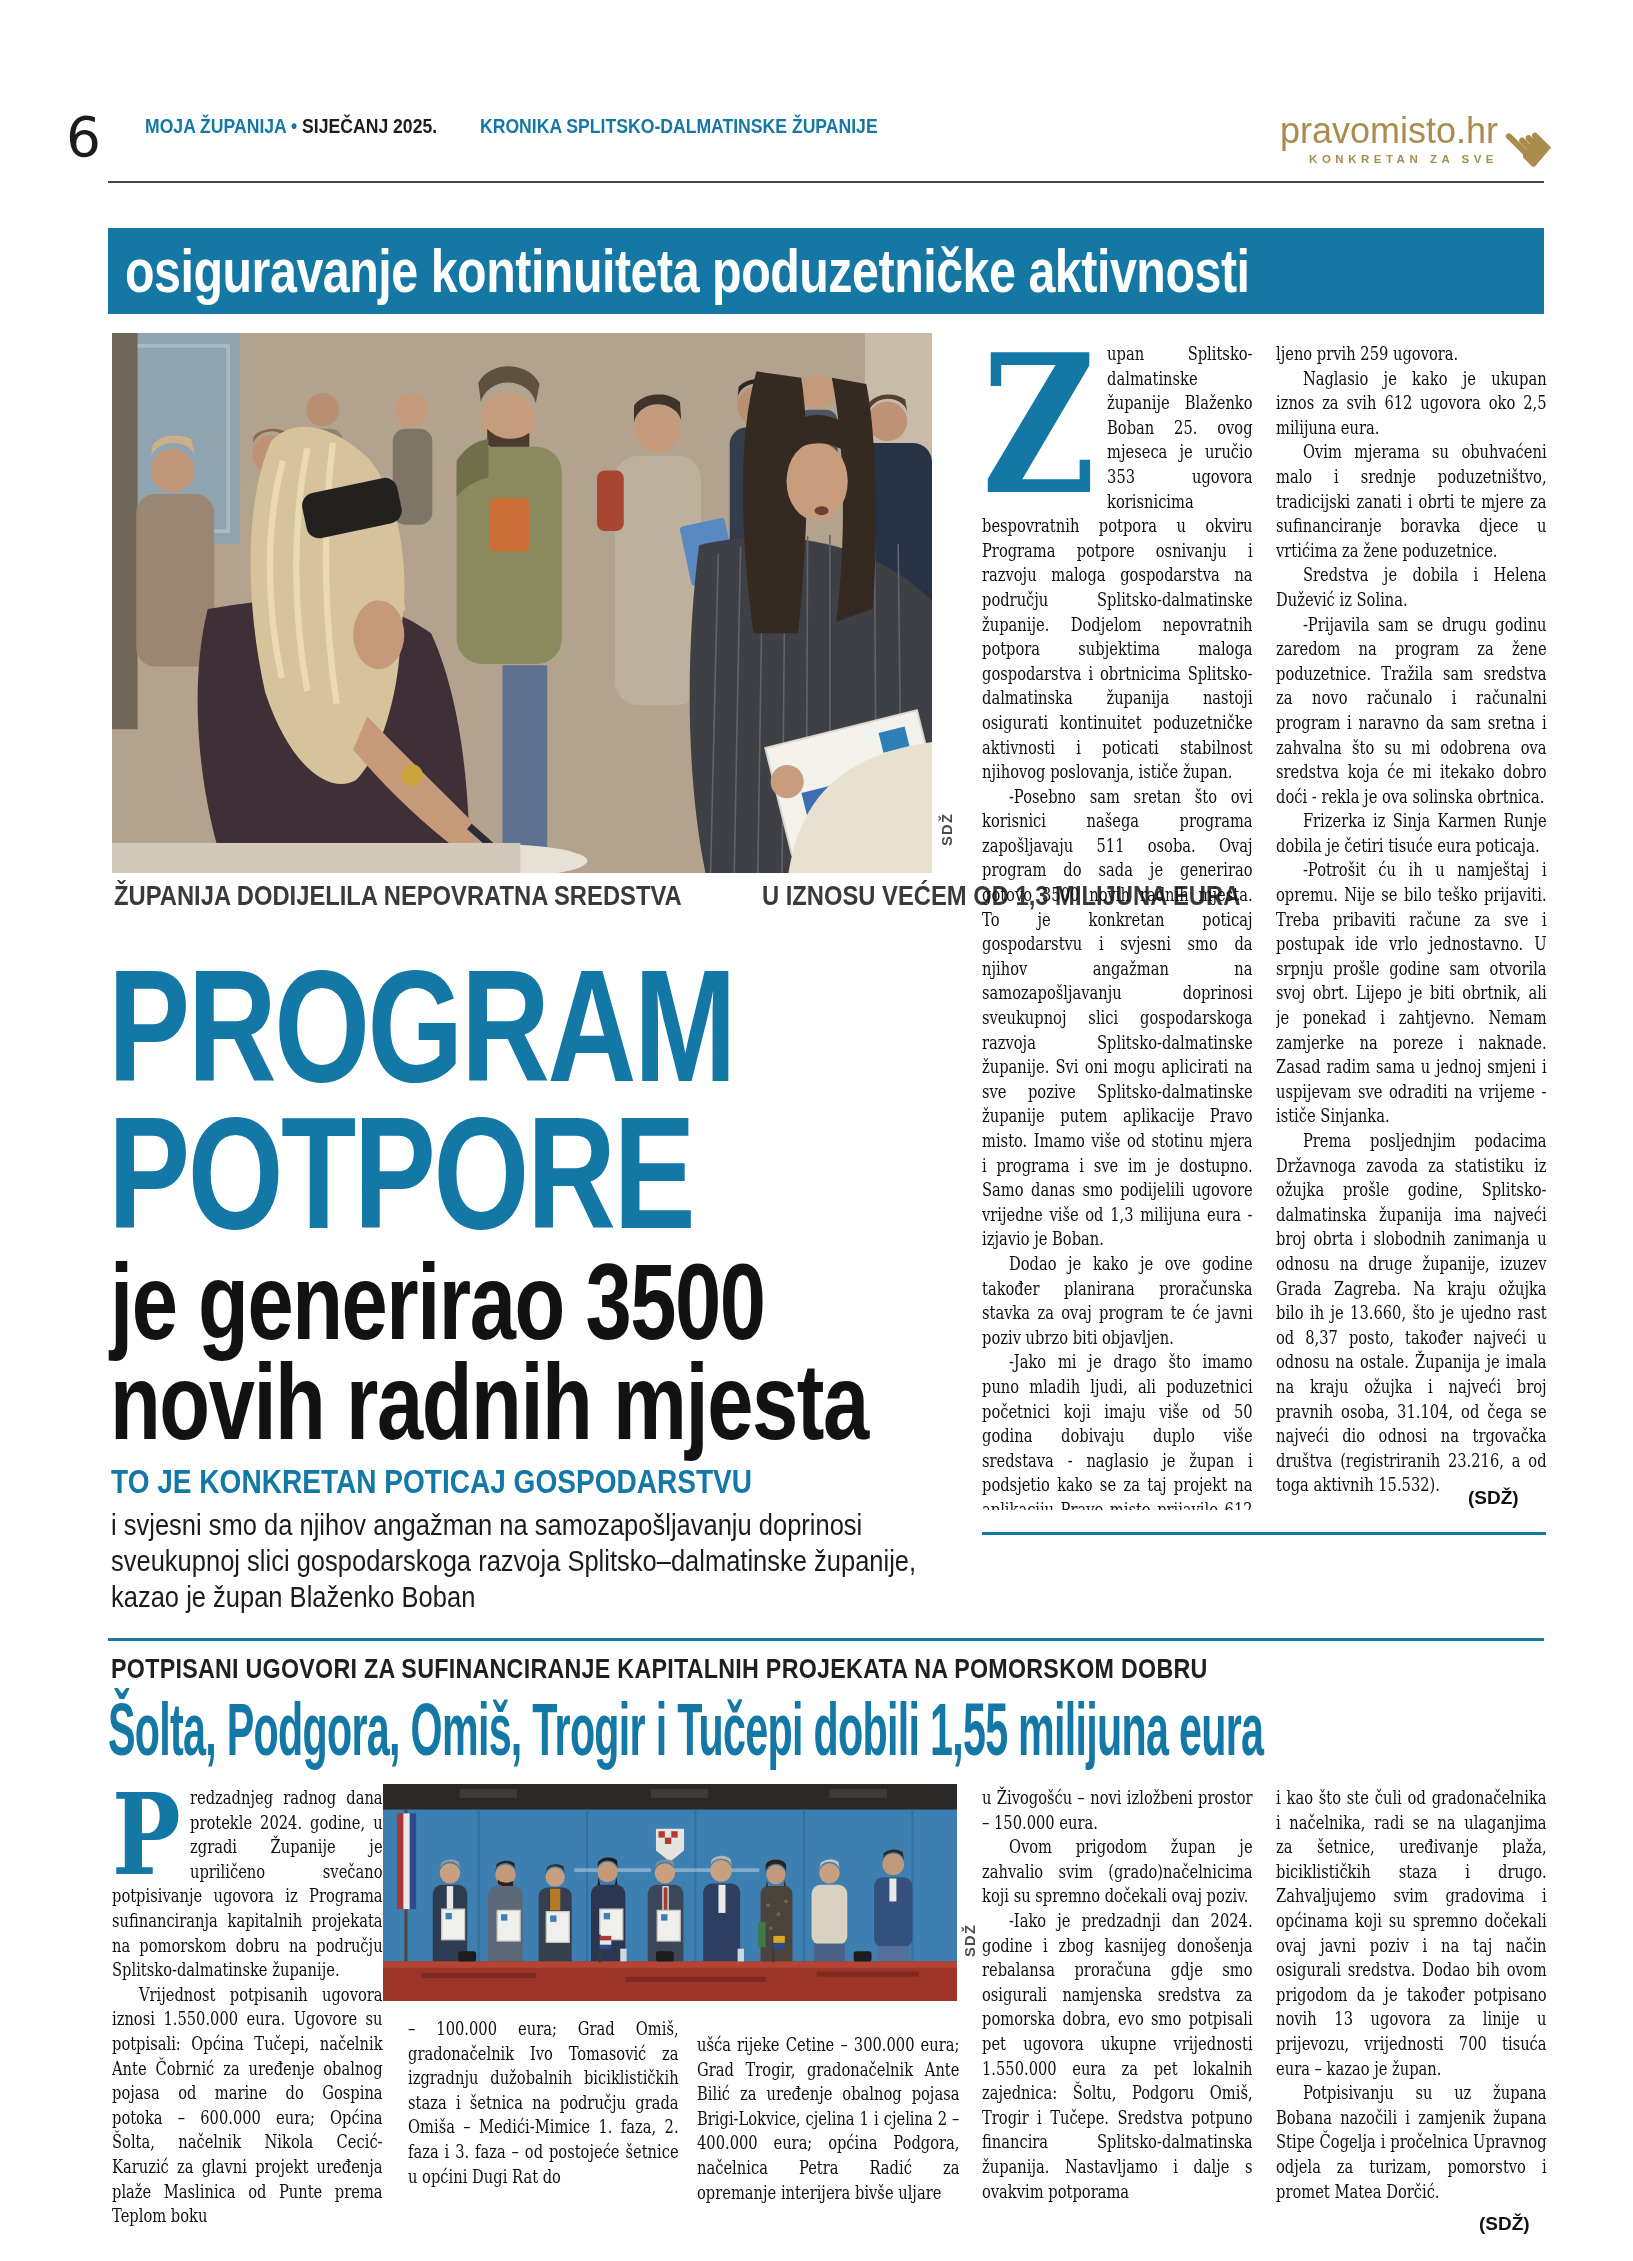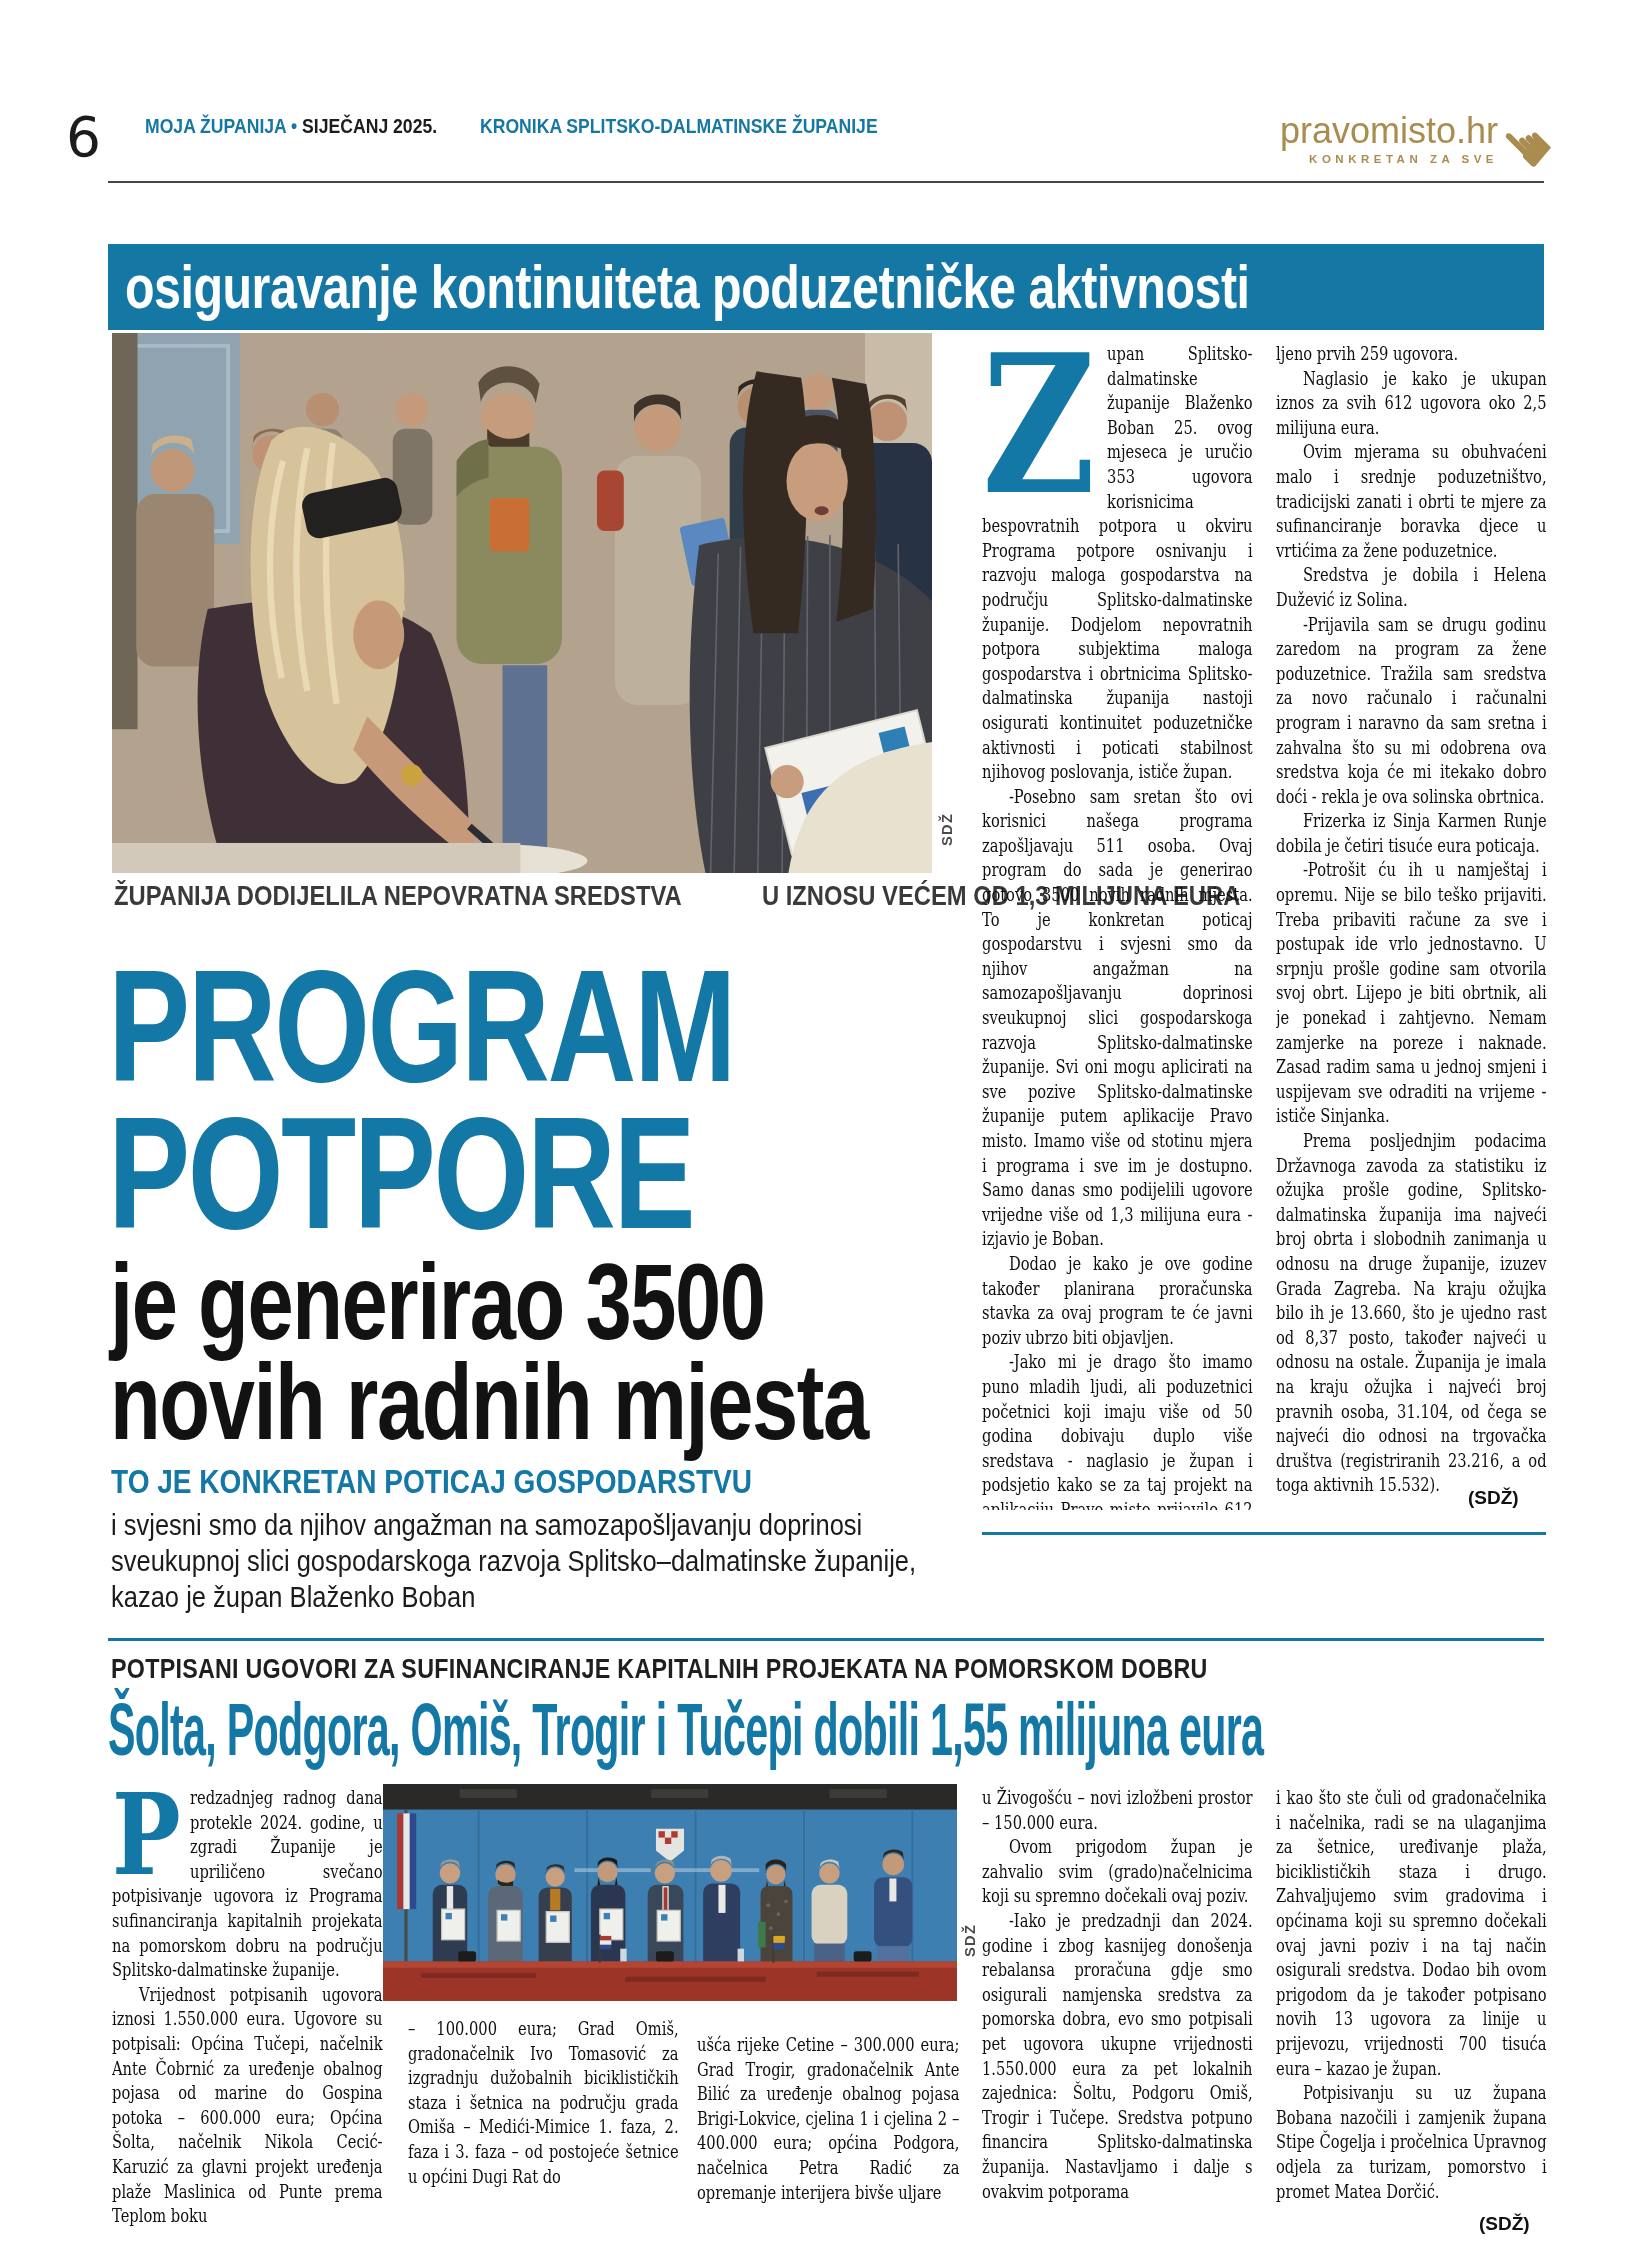--- a/index.html
+++ b/index.html
@@ -70,21 +70,21 @@
   </div>
 
   <div class="abs logo-wrap" style="left:1210px; top:112px;">
     <div class="logo-text">pravomisto.hr</div>
     <div class="logo-tag">KONKRETAN ZA SVE</div>
   </div>
   <div class="abs hand-icon" style="left:1501px; top:114px;">☛</div>
 
   <div class="abs header-rule" style="left:108px; top:181px; width:1436px;"></div>
 
-  <div class="abs banner" style="left:108px; top:228px; width:1436px; height:86px;margin-top:16px;">
+  <div class="abs banner" style="left:108px; top:228px; width:1436px; height:86px;">
     <div class="banner-text cx nowrap" style="margin-left:16.6px;">osiguravanje kontinuiteta poduzetničke aktivnosti</div>
   </div>
 
   <div class="abs" style="left:112px; top:333px; width:820px; height:540px;">
     <svg width="820" height="540" viewBox="0 0 1285 845" preserveAspectRatio="none">
       <rect x="0" y="0" width="1285" height="845" fill="#b3a28d"></rect>
       <rect x="0" y="0" width="200" height="330" fill="#8fa3b0"></rect>
       <rect x="18" y="20" width="164" height="290" fill="none" stroke="#a9bcc6" stroke-width="6"></rect>
       <rect x="0" y="0" width="40" height="620" fill="#6f6658"></rect>
       <rect x="1180" y="0" width="105" height="520" fill="#c8bba8"></rect>

